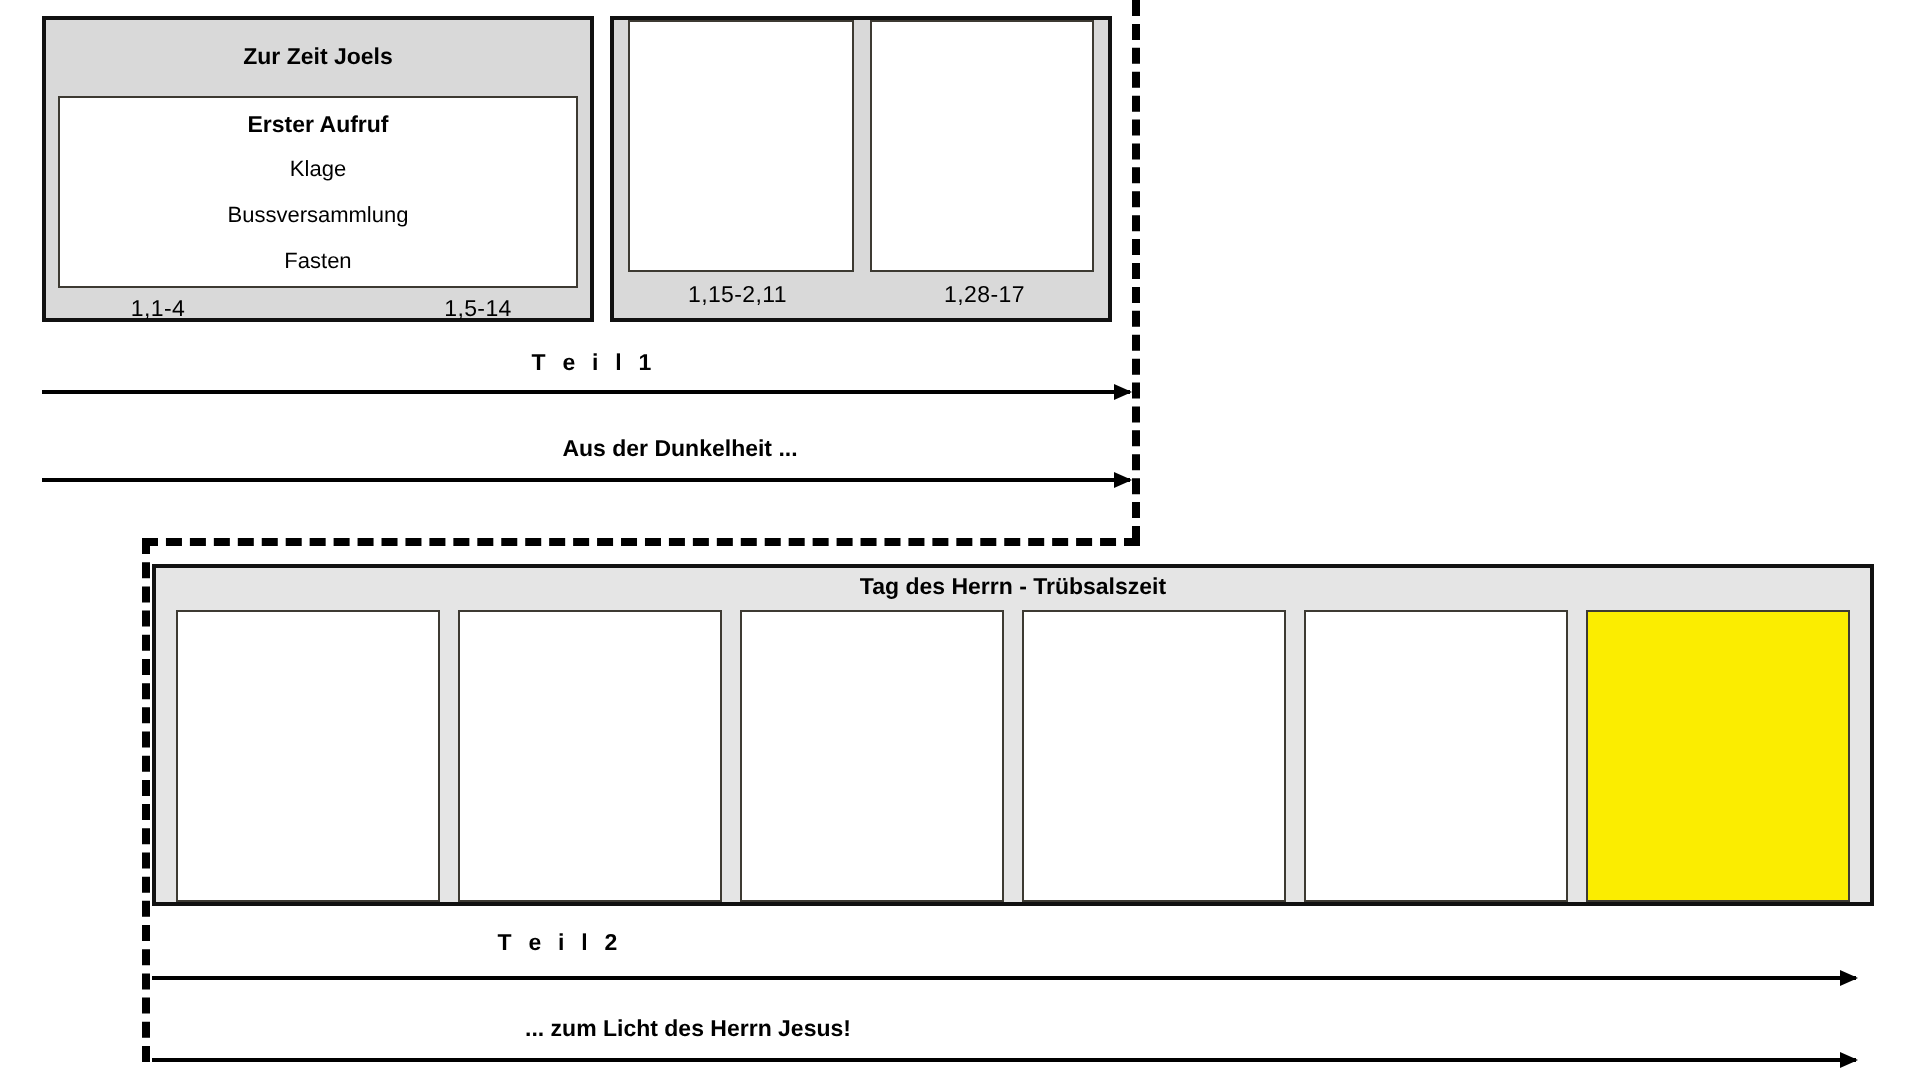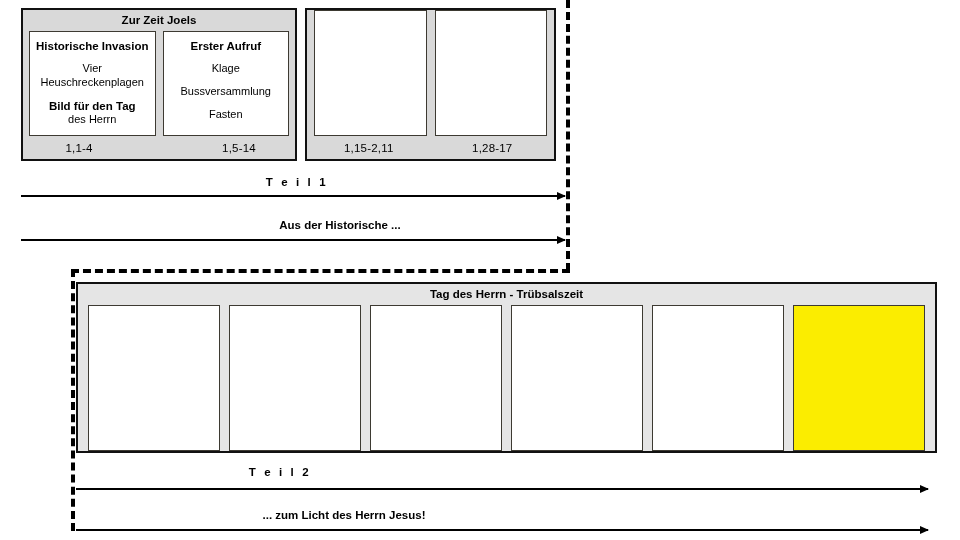--- a/index.html
+++ b/index.html
@@ -52,21 +52,21 @@
 
   
   #panel-joel {
     left: 21px;
     top: 8px;
     width: 276px;
     height: 153px;
     background: #d9d9d9;
   }
   #panel-joel .panel-header {
-    height: 21px;
+    height: 38px;
     font-size: 11.5px;
   }
   #panel-joel .panel-body {
     padding: 0 6px;
     gap: 7px;
   }
   #panel-joel .panel-footer { height: 23px; gap: 48px; }
 
   .joel-card {
     flex: 1 1 0;
@@ -179,28 +179,20 @@
     border-top: 4px dashed #000000;
   }
 </style>
 </head>
 <body>
 
 <div class="panel" id="panel-joel">
   <div class="panel-header">Zur Zeit Joels</div>
   <div class="panel-body">
 
-    <div class="joel-card">
-      <div class="ln b">Historische Invasion</div>
-      <div class="ln">Vier Heuschreckenplagen</div>
-      <div style="display:flex;flex-direction:column;align-items:center;">
-        <div class="ln b">Bild für den Tag</div>
-        <div class="ln">des Herrn</div>
-      </div>
-    </div>
 
     <div class="joel-card">
       <div class="ln b">Erster Aufruf</div>
       <div class="ln">Klage</div>
       <div class="ln">Bussversammlung</div>
       <div class="ln">Fasten</div>
     </div>
 
   </div>
   <div class="panel-footer">
@@ -216,21 +208,21 @@
   </div>
   <div class="panel-footer">
     <div class="footer-cell">1,15-2,11</div>
     <div class="footer-cell">1,28-17</div>
   </div>
 </div>
 
 <div class="arrow-label spaced" style="left:297px; top:176px;">T e i l  1</div>
 <div class="arrow" style="left:21px; top:195px; width:544px;"></div>
 
-<div class="arrow-label" style="left:340px; top:219px;">Aus der Historische ...</div>
+<div class="arrow-label" style="left:340px; top:219px;">Aus der Dunkelheit ...</div>
 <div class="arrow" style="left:21px; top:239px; width:544px;"></div>
 
 <div class="dash-v" style="left:566px; top:0px; height:271px;"></div>
 <div class="dash-h" style="left:71px; top:269px; width:499px;"></div>
 <div class="dash-v" style="left:71px; top:269px; height:262px;"></div>
 
 <div class="panel" id="panel-teil2">
   <div class="panel-header">Tag des Herrn - Trübsalszeit</div>
   <div class="panel-body">
     <div class="t2-card"></div>

